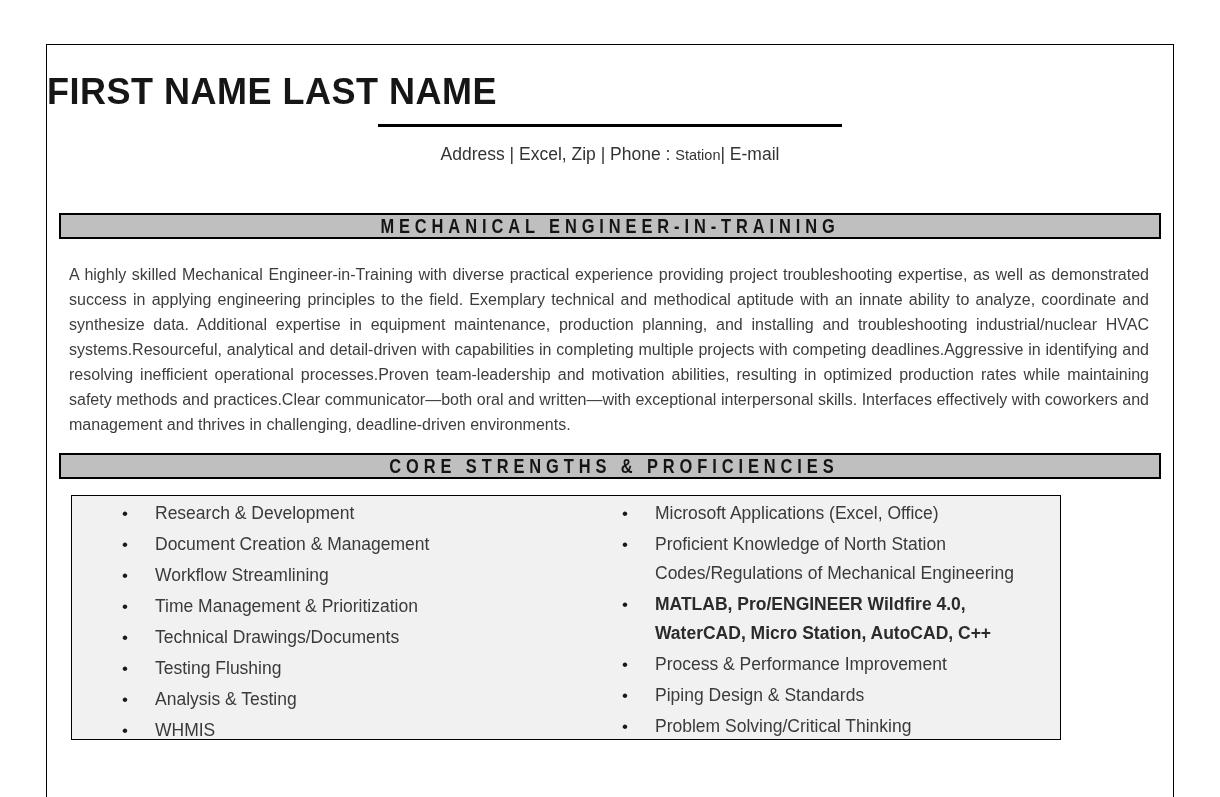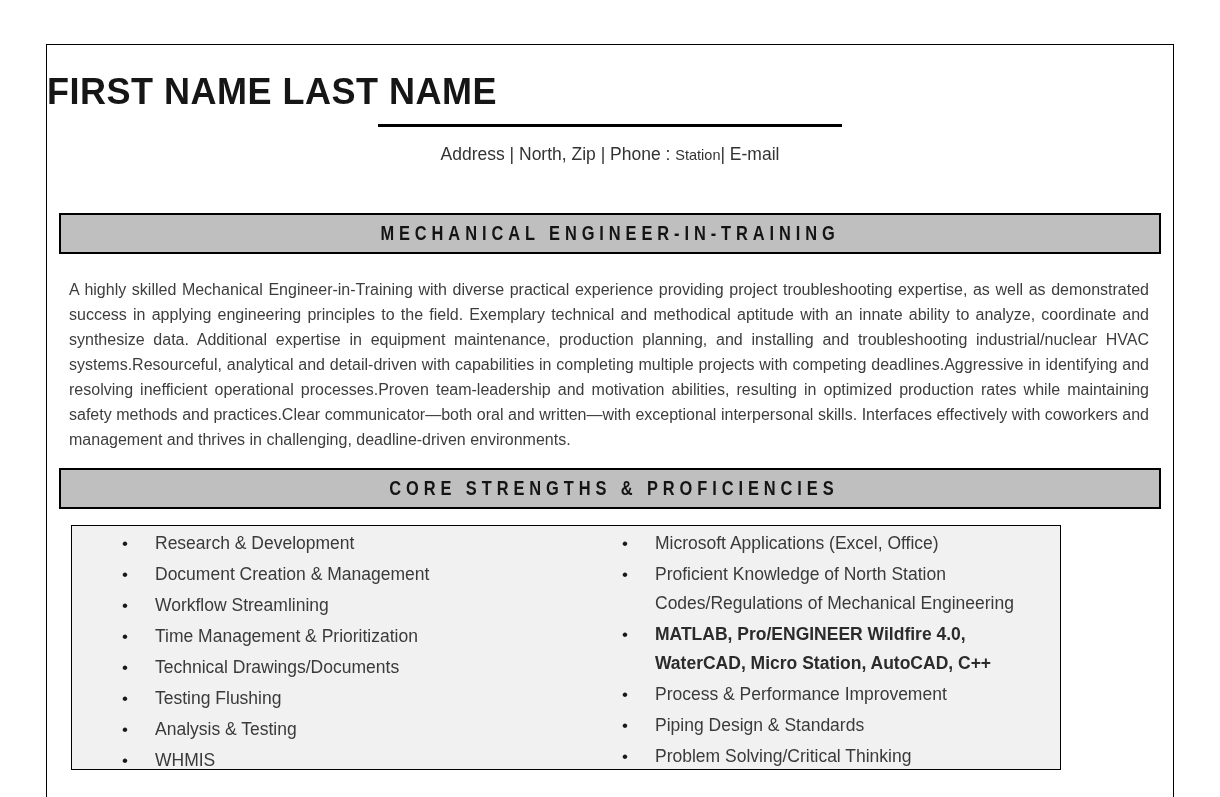--- a/index.html
+++ b/index.html
@@ -38,21 +38,21 @@
     font-size:17.5px;
     line-height:20px;
     color:#333333;
   }
   .contact-line .phone-number {
     font-size:14.5px;
   }
   
   .banner {
     margin:0 12px;
-    height:41px;
+    height:26px;
     background:#bfbfbf;
     border:2px solid #000000;
     display:flex;
     align-items:center;
     justify-content:center;
     overflow:hidden;
   }
   .banner-1 { margin-top:48px; }
   .banner-2 { margin-top:16px;padding-left:7px; }
   .banner .banner-text {
@@ -108,21 +108,21 @@
 </head>
 <body>
 
 <div class="page">
 
   <h1 class="name-title">FIRST NAME LAST NAME</h1>
 
   <div class="title-rule"></div>
 
   <div class="contact-line">
-    <span>Address | North, Zip | Phone : </span><span class="phone-number">Station</span><span>| E-mail</span>
+    <span>Address | Excel, Zip | Phone : </span><span class="phone-number">Station</span><span>| E-mail</span>
   </div>
 
   <div class="banner banner-1">
     <span class="banner-text">MECHANICAL ENGINEER-IN-TRAINING</span>
   </div>
 
   <p class="summary">A highly skilled Mechanical Engineer-in-Training with diverse practical experience providing project troubleshooting expertise, as well as demonstrated success in applying engineering principles to the field. Exemplary technical and methodical aptitude with an innate ability to analyze, coordinate and synthesize data. Additional expertise in equipment maintenance, production planning, and installing and troubleshooting industrial/nuclear HVAC systems.Resourceful, analytical and detail-driven with capabilities in completing multiple projects with competing deadlines.Aggressive in identifying and resolving inefficient operational processes.Proven team-leadership and motivation abilities, resulting in optimized production rates while maintaining safety methods and practices.Clear communicator—both oral and written—with exceptional interpersonal skills. Interfaces effectively with coworkers and management and thrives in challenging, deadline-driven environments.</p>
 
   <div class="banner banner-2">
     <span class="banner-text">CORE STRENGTHS &amp; PROFICIENCIES</span>

